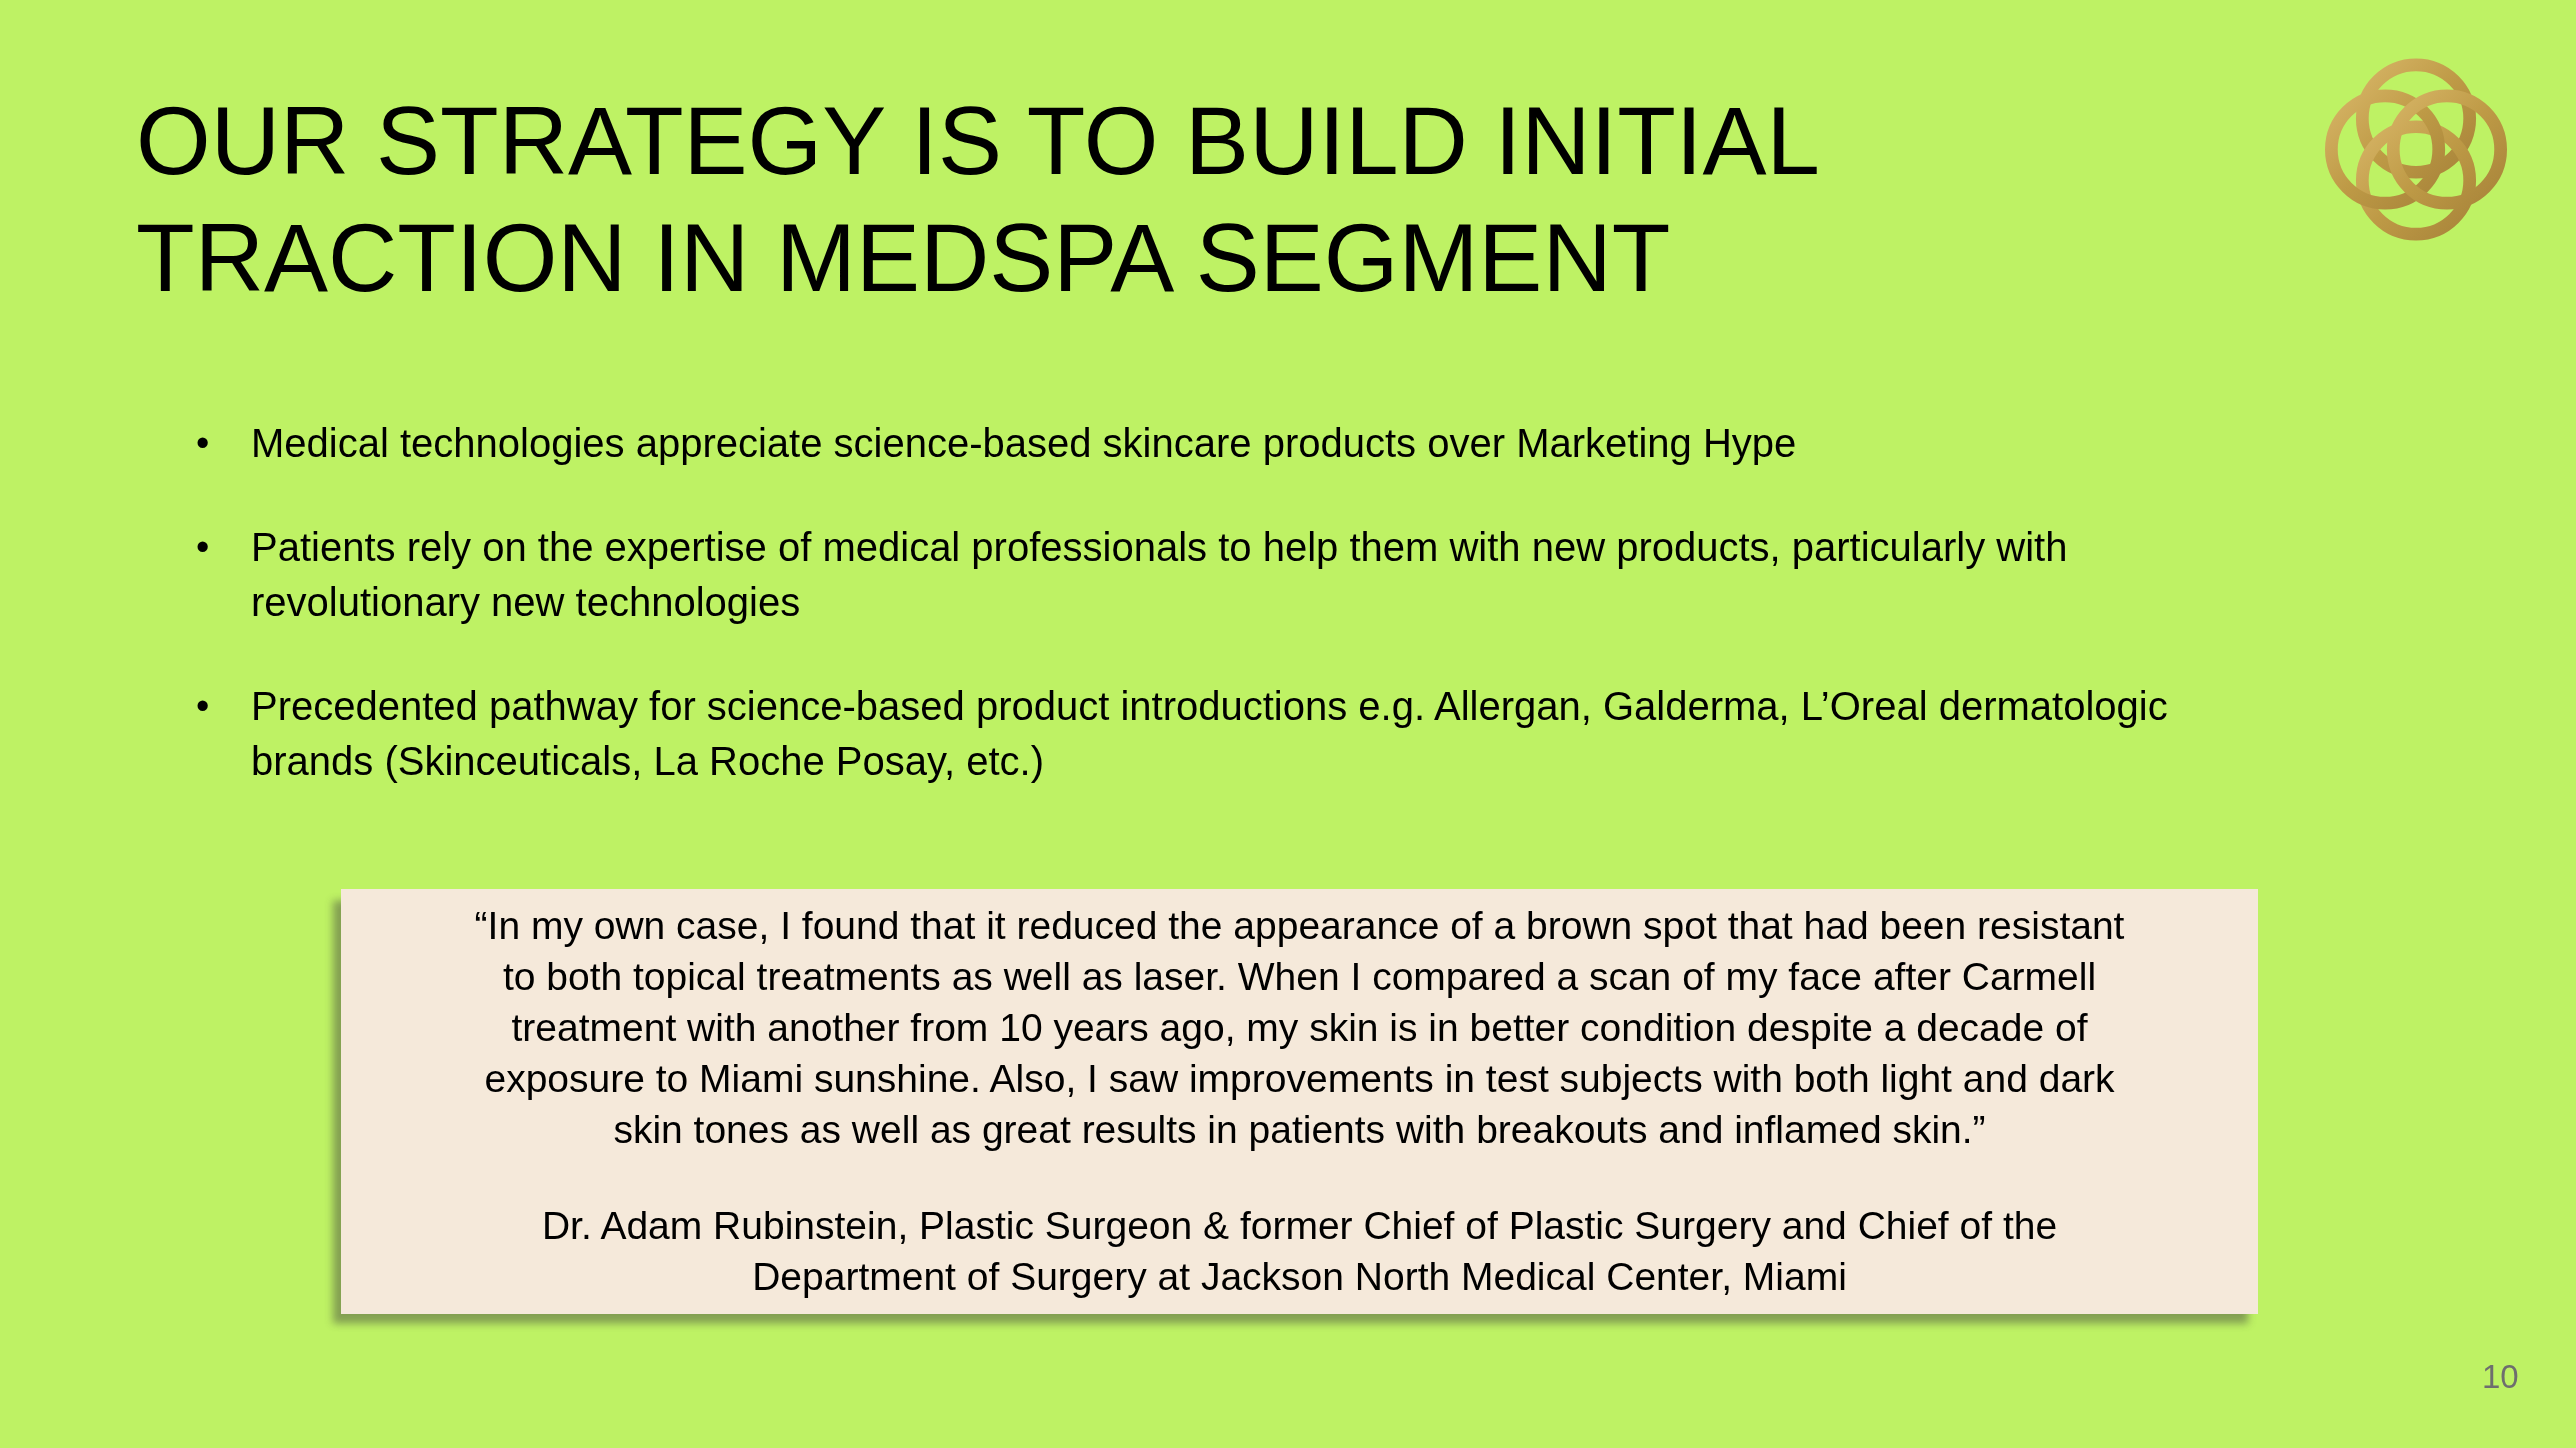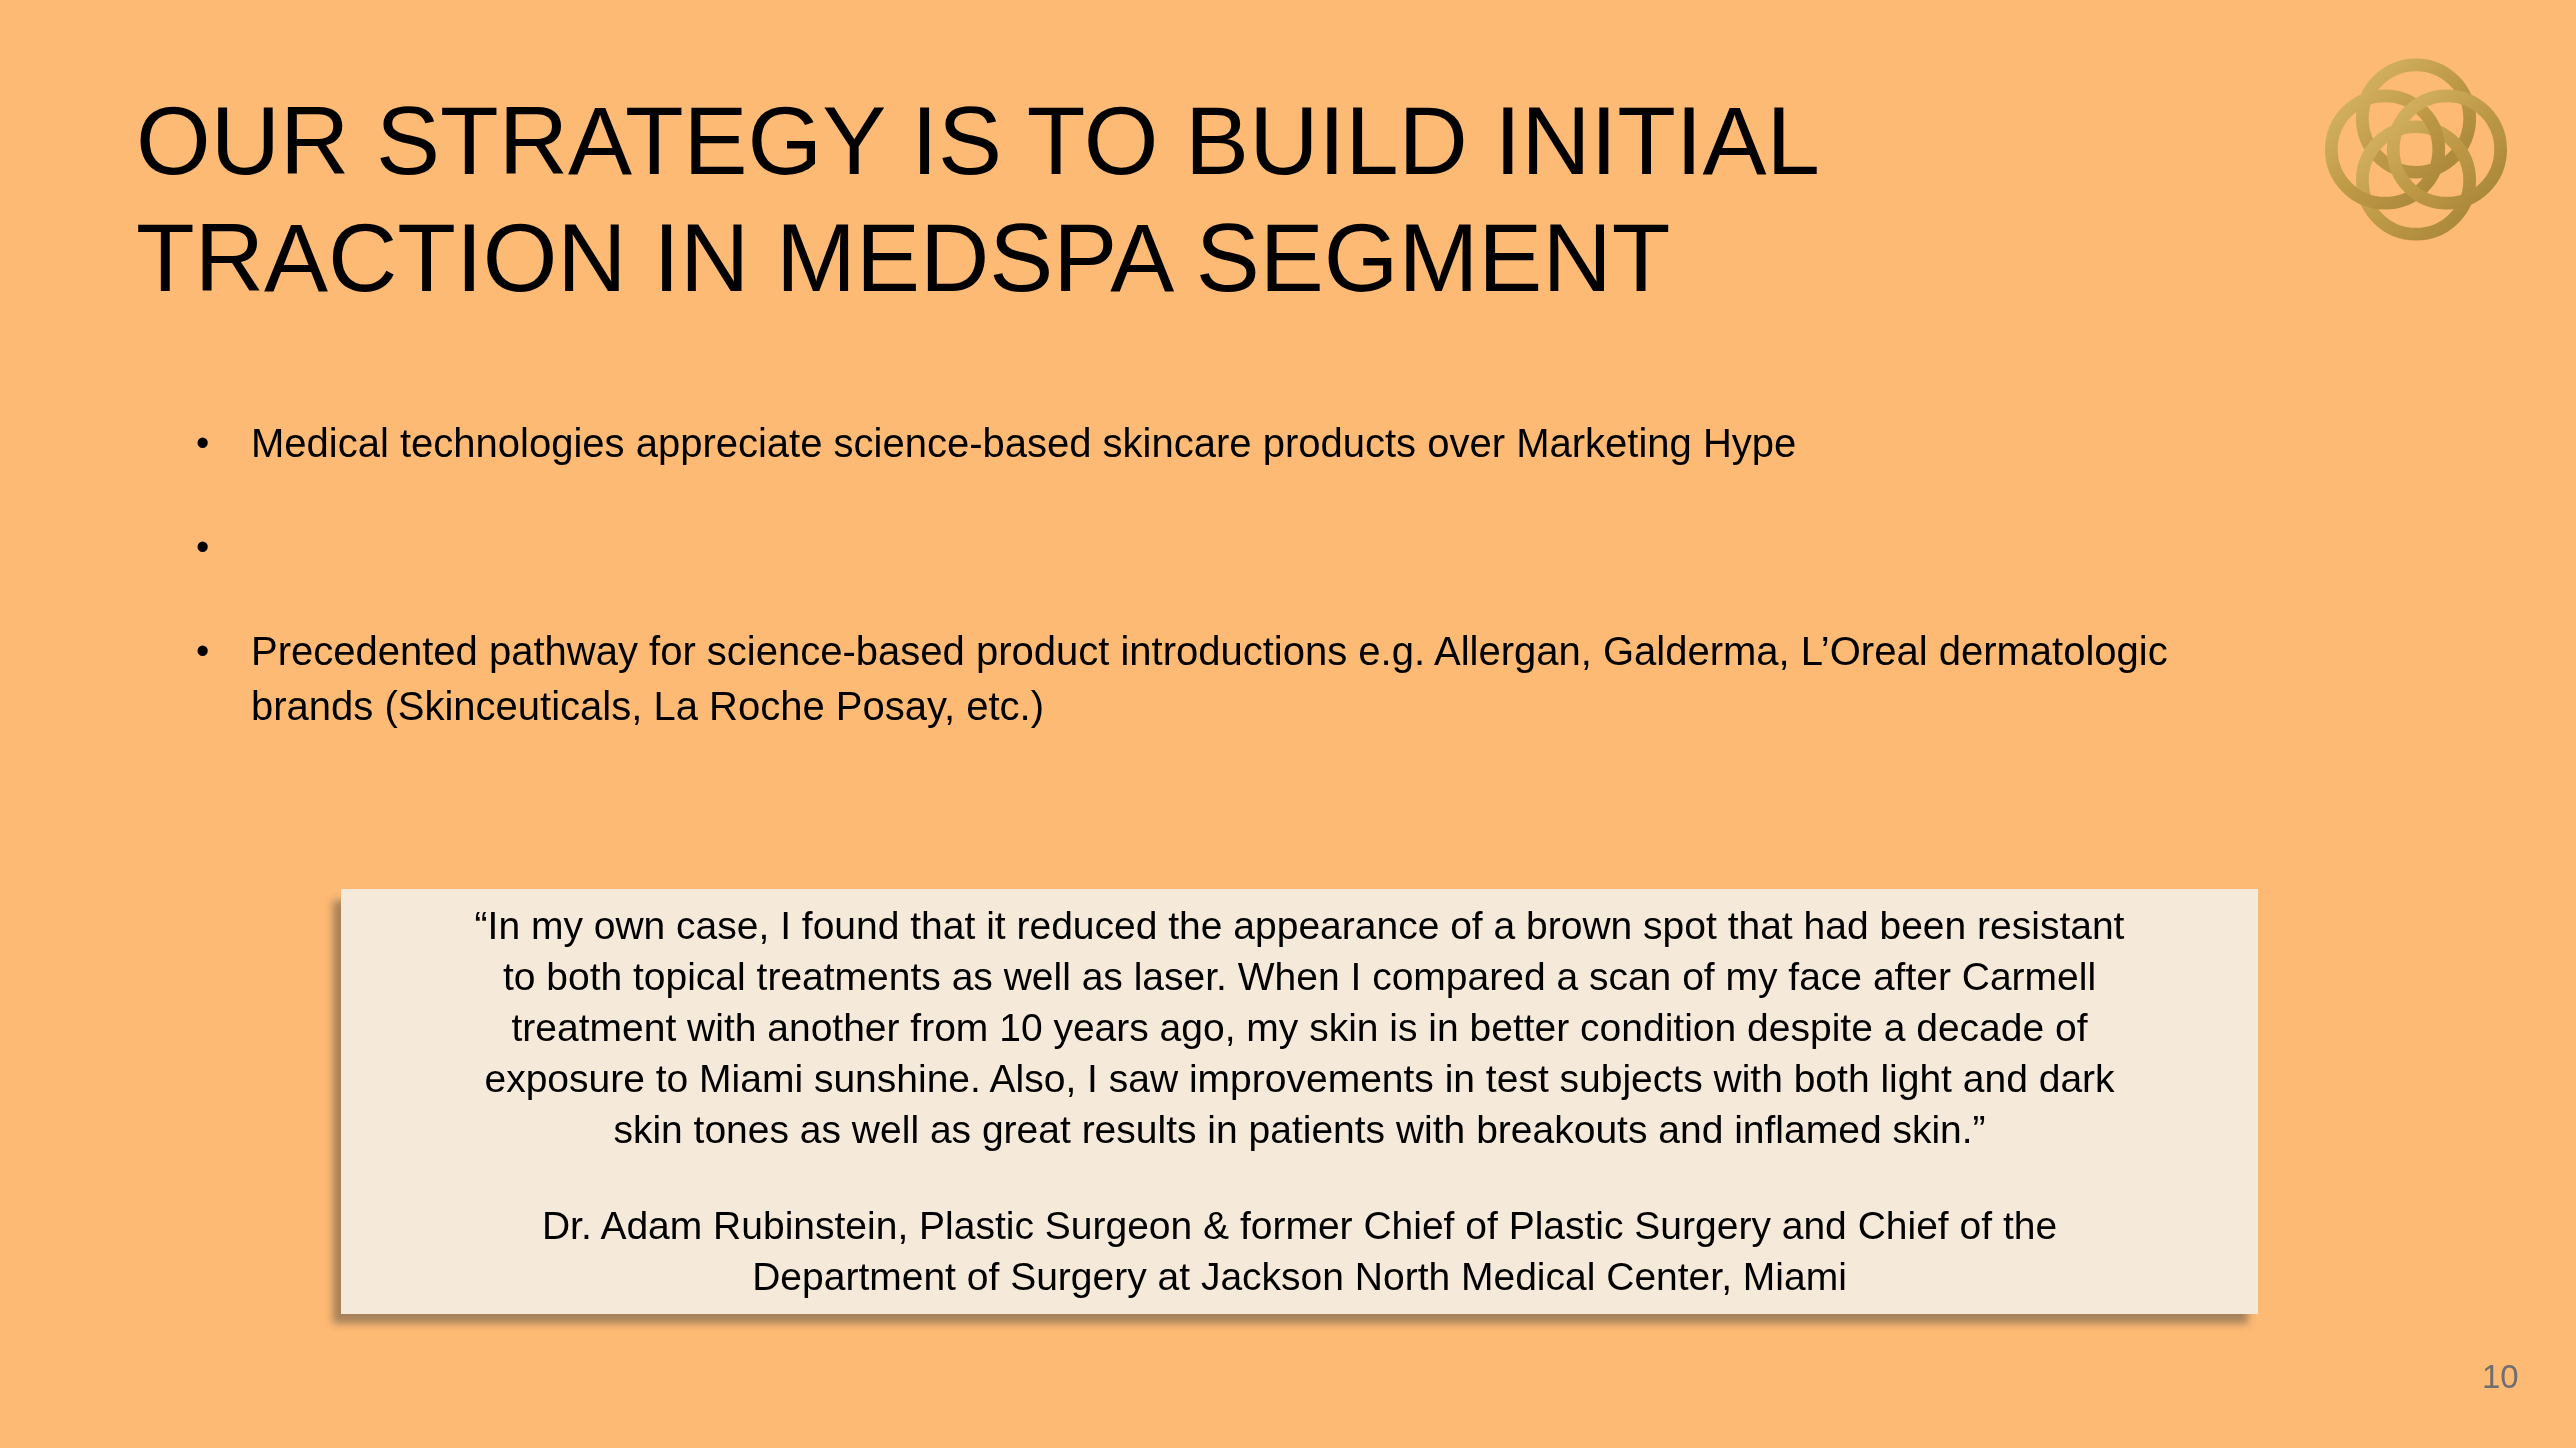--- a/index.html
+++ b/index.html
@@ -4,21 +4,21 @@
 <style>
   html, body {
     margin: 0;
     padding: 0;
     background: #ffffff;
   }
   .slide {
     position: relative;
     width: 2576px;
     height: 1449px;
-    background: #fdba74;
+    background: #bef264;
     overflow: hidden;
     font-family: "Liberation Sans", "DejaVu Sans", sans-serif;
     color: #000000;
   }
   .title {
     position: absolute;
     left: 136px;
     top: 82px;
     margin: 0;
     font-size: 96px;
@@ -115,20 +115,22 @@
     </g>
   </svg>
 
   <ul class="bullets">
     <li>
       <span class="bullet-dot">•</span>
       <span class="bullet-text">Medical technologies appreciate science-based skincare products over Marketing Hype</span>
     </li>
     <li>
       <span class="bullet-dot">•</span>
+      <span class="bullet-text">Patients rely on the expertise of medical professionals to help them with new products, particularly with
+revolutionary new technologies</span>
     </li>
     <li>
       <span class="bullet-dot">•</span>
       <span class="bullet-text">Precedented pathway for science-based product introductions e.g. Allergan, Galderma, L’Oreal dermatologic
 brands (Skinceuticals, La Roche Posay, etc.)</span>
     </li>
   </ul>
 
   <div class="quote-box">
     <div class="quote-text">“In my own case, I found that it reduced the appearance of a brown spot that had been resistant

